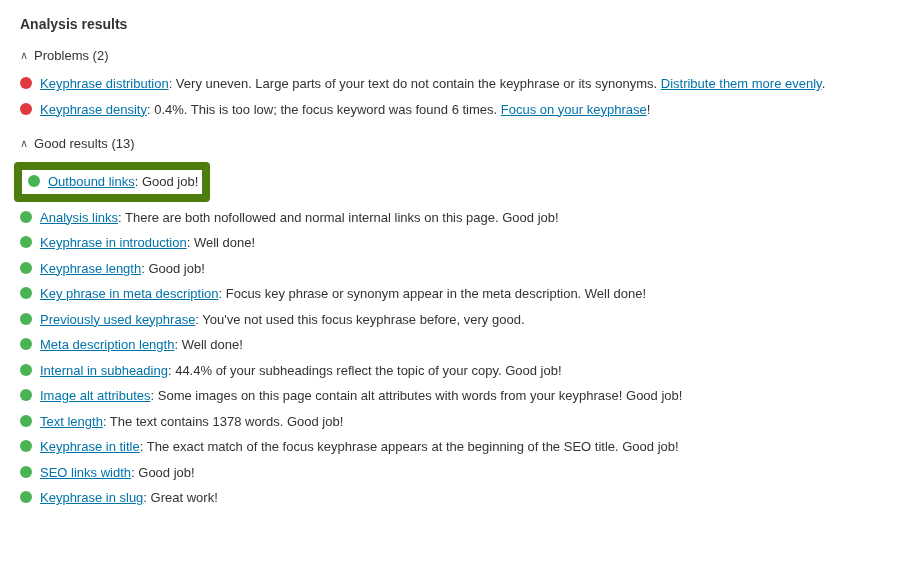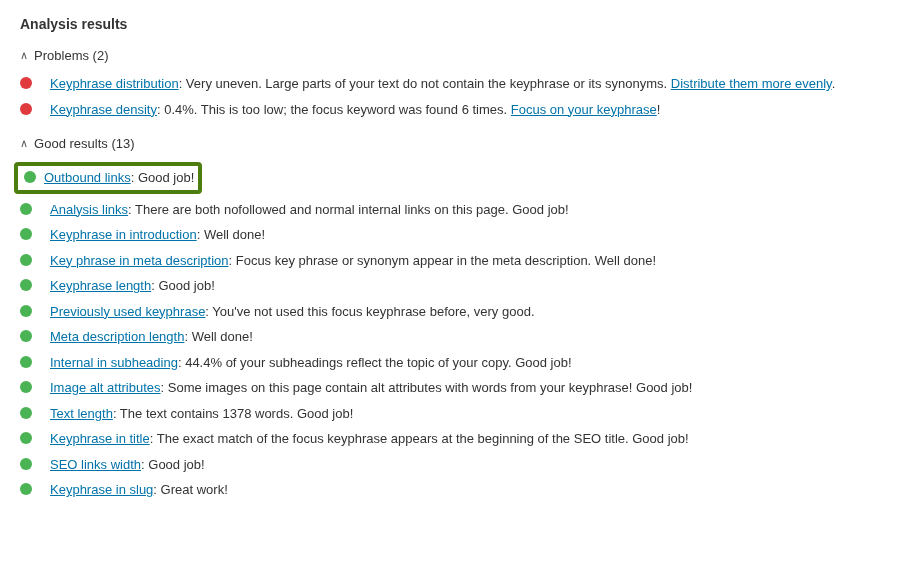--- a/index.html
+++ b/index.html
@@ -31,41 +31,41 @@
       font-size: 11px;
       color: #555;
     }
     .result-list {
       list-style: none;
       margin-bottom: 14px;
     }
     .result-item {
       display: flex;
       align-items: flex-start;
-      gap: 18px;
+      gap: 8px;
       padding: 3px 0;
       font-size: 13px;
       line-height: 1.5;
     }
     .dot {
       width: 12px;
       height: 12px;
       border-radius: 50%;
       flex-shrink: 0;
       margin-top: 3px;
     }
     .dot-red { background-color: #e0393e; }
     .dot-green { background-color: #4ab354; }
     .result-text a {
       color: #0073aa;
       text-decoration: underline;
       cursor: pointer;
     }
     .highlighted-item {
-      border: 4px solid #4d7c0f;
+      border: 8px solid #4d7c0f;
       border-radius: 4px;
       padding: 2px 4px;
       display: inline-flex;
       align-items: flex-start;
       gap: 8px;
       margin-left: -6px;
     }
     .highlighted-item .dot {
       margin-left: 2px;
     }
@@ -117,27 +117,27 @@
     </li>
     <li class="result-item">
       <span class="dot dot-green"></span>
       <span class="result-text">
         <a>Keyphrase in introduction</a>: Well done!
       </span>
     </li>
     <li class="result-item">
       <span class="dot dot-green"></span>
       <span class="result-text">
-        <a>Key phrase in meta description</a>: Focus key phrase or synonym appear in the meta description. Well done!
+        <a>Keyphrase length</a>: Good job!
       </span>
     </li>
     <li class="result-item">
       <span class="dot dot-green"></span>
       <span class="result-text">
-        <a>Keyphrase length</a>: Good job!
+        <a>Key phrase in meta description</a>: Focus key phrase or synonym appear in the meta description. Well done!
       </span>
     </li>
     <li class="result-item">
       <span class="dot dot-green"></span>
       <span class="result-text">
         <a>Previously used keyphrase</a>: You've not used this focus keyphrase before, very good.
       </span>
     </li>
     <li class="result-item">
       <span class="dot dot-green"></span>

